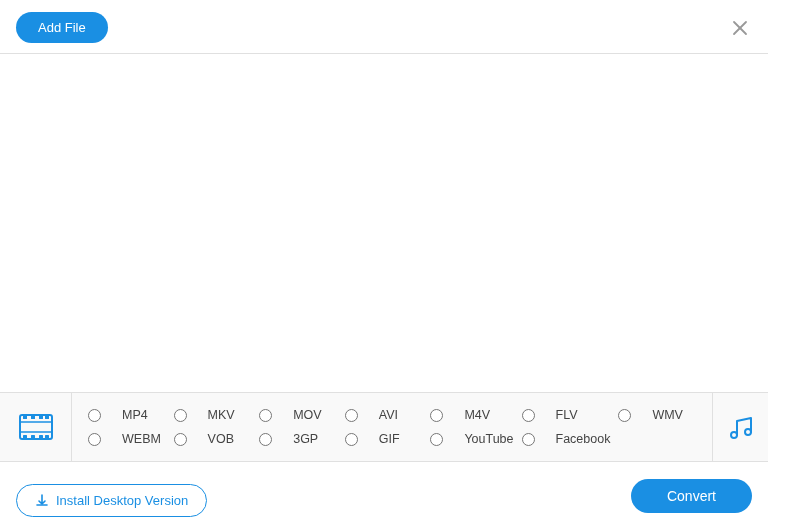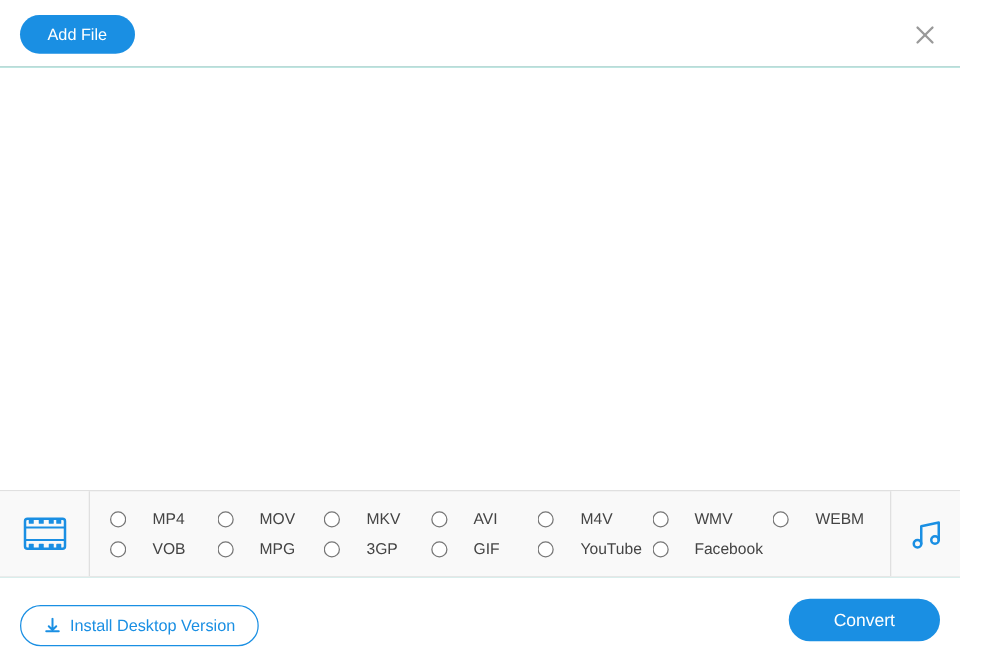--- a/index.html
+++ b/index.html
@@ -230,51 +230,51 @@
       </svg>
     </div>
 
     <div class="format-options">
 
       <div class="format-option">
         <input type="radio" name="format" id="fmt-mp4" value="mp4" style="">
         <label for="fmt-mp4">MP4</label>
       </div>
       <div class="format-option">
+        <input type="radio" name="format" id="fmt-mkv" value="mkv" style="">
+        <label for="fmt-mkv">MKV</label>
+      </div>
+      <div class="format-option">
         <input type="radio" name="format" id="fmt-mov" value="mov" style="">
         <label for="fmt-mov">MOV</label>
       </div>
       <div class="format-option">
-        <input type="radio" name="format" id="fmt-mkv" value="mkv" style="">
-        <label for="fmt-mkv">MKV</label>
-      </div>
-      <div class="format-option">
         <input type="radio" name="format" id="fmt-avi" value="avi" style="">
         <label for="fmt-avi">AVI</label>
       </div>
       <div class="format-option">
         <input type="radio" name="format" id="fmt-m4v" value="m4v" style="">
         <label for="fmt-m4v">M4V</label>
       </div>
       <div class="format-option">
+        <input type="radio" name="format" id="fmt-flv" value="flv" style="">
+        <label for="fmt-flv">FLV</label>
+      </div>
+      <div class="format-option">
         <input type="radio" name="format" id="fmt-wmv" value="wmv" style="">
         <label for="fmt-wmv">WMV</label>
       </div>
 
       <div class="format-option">
         <input type="radio" name="format" id="fmt-webm" value="webm" style="">
         <label for="fmt-webm">WEBM</label>
       </div>
       <div class="format-option">
         <input type="radio" name="format" id="fmt-vob" value="vob" style="">
         <label for="fmt-vob">VOB</label>
-      </div>
-      <div class="format-option">
-        <input type="radio" name="format" id="fmt-mpg" value="mpg" style="">
-        <label for="fmt-mpg">MPG</label>
       </div>
       <div class="format-option">
         <input type="radio" name="format" id="fmt-3gp" value="3gp" style="">
         <label for="fmt-3gp">3GP</label>
       </div>
       <div class="format-option">
         <input type="radio" name="format" id="fmt-gif" value="gif" style="">
         <label for="fmt-gif">GIF</label>
       </div>
       <div class="format-option">

